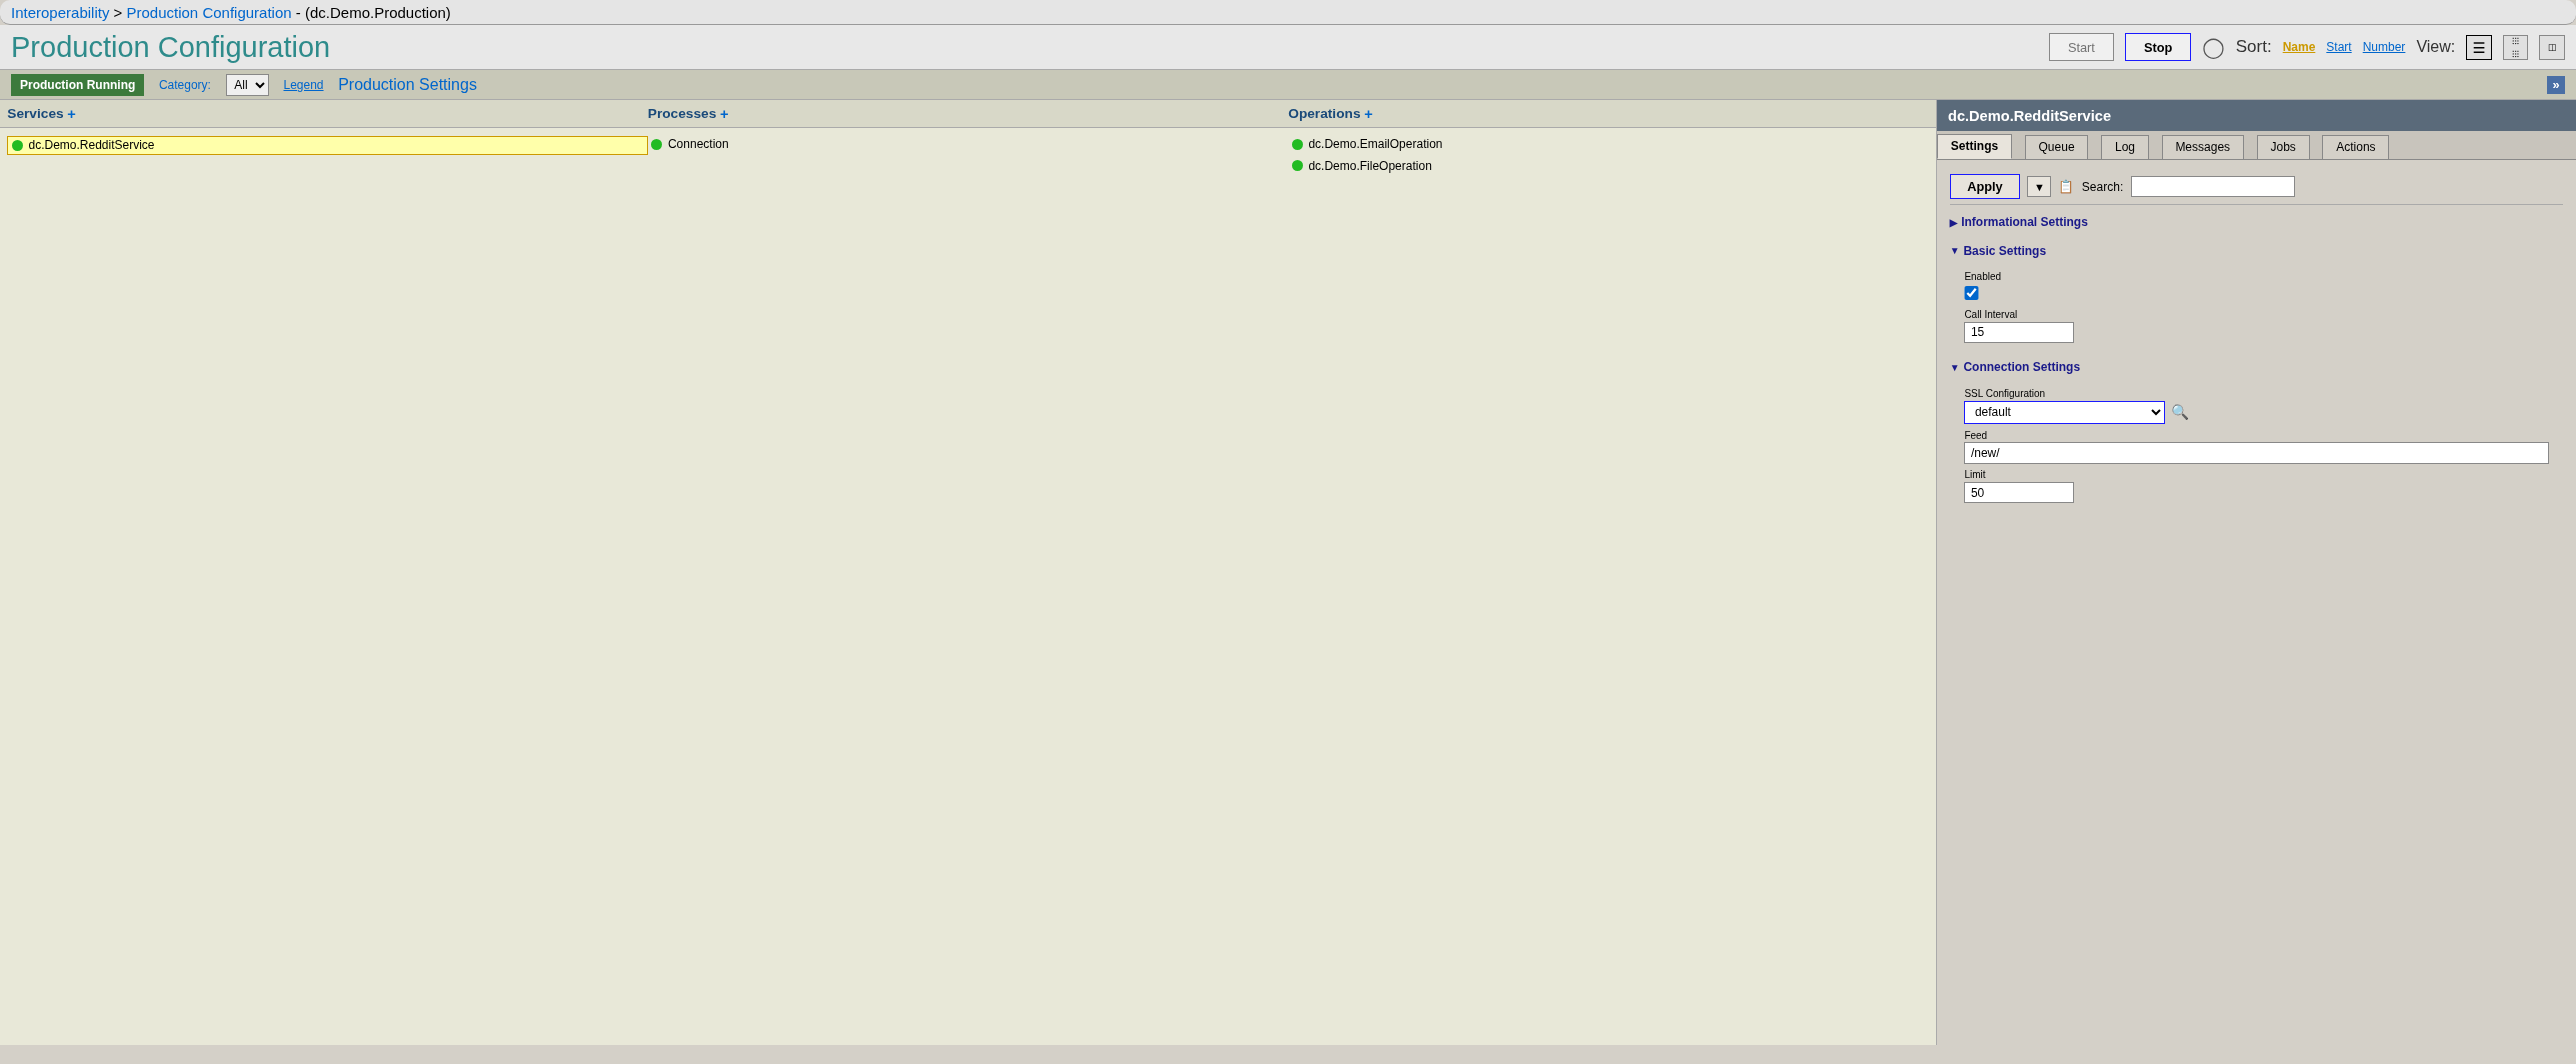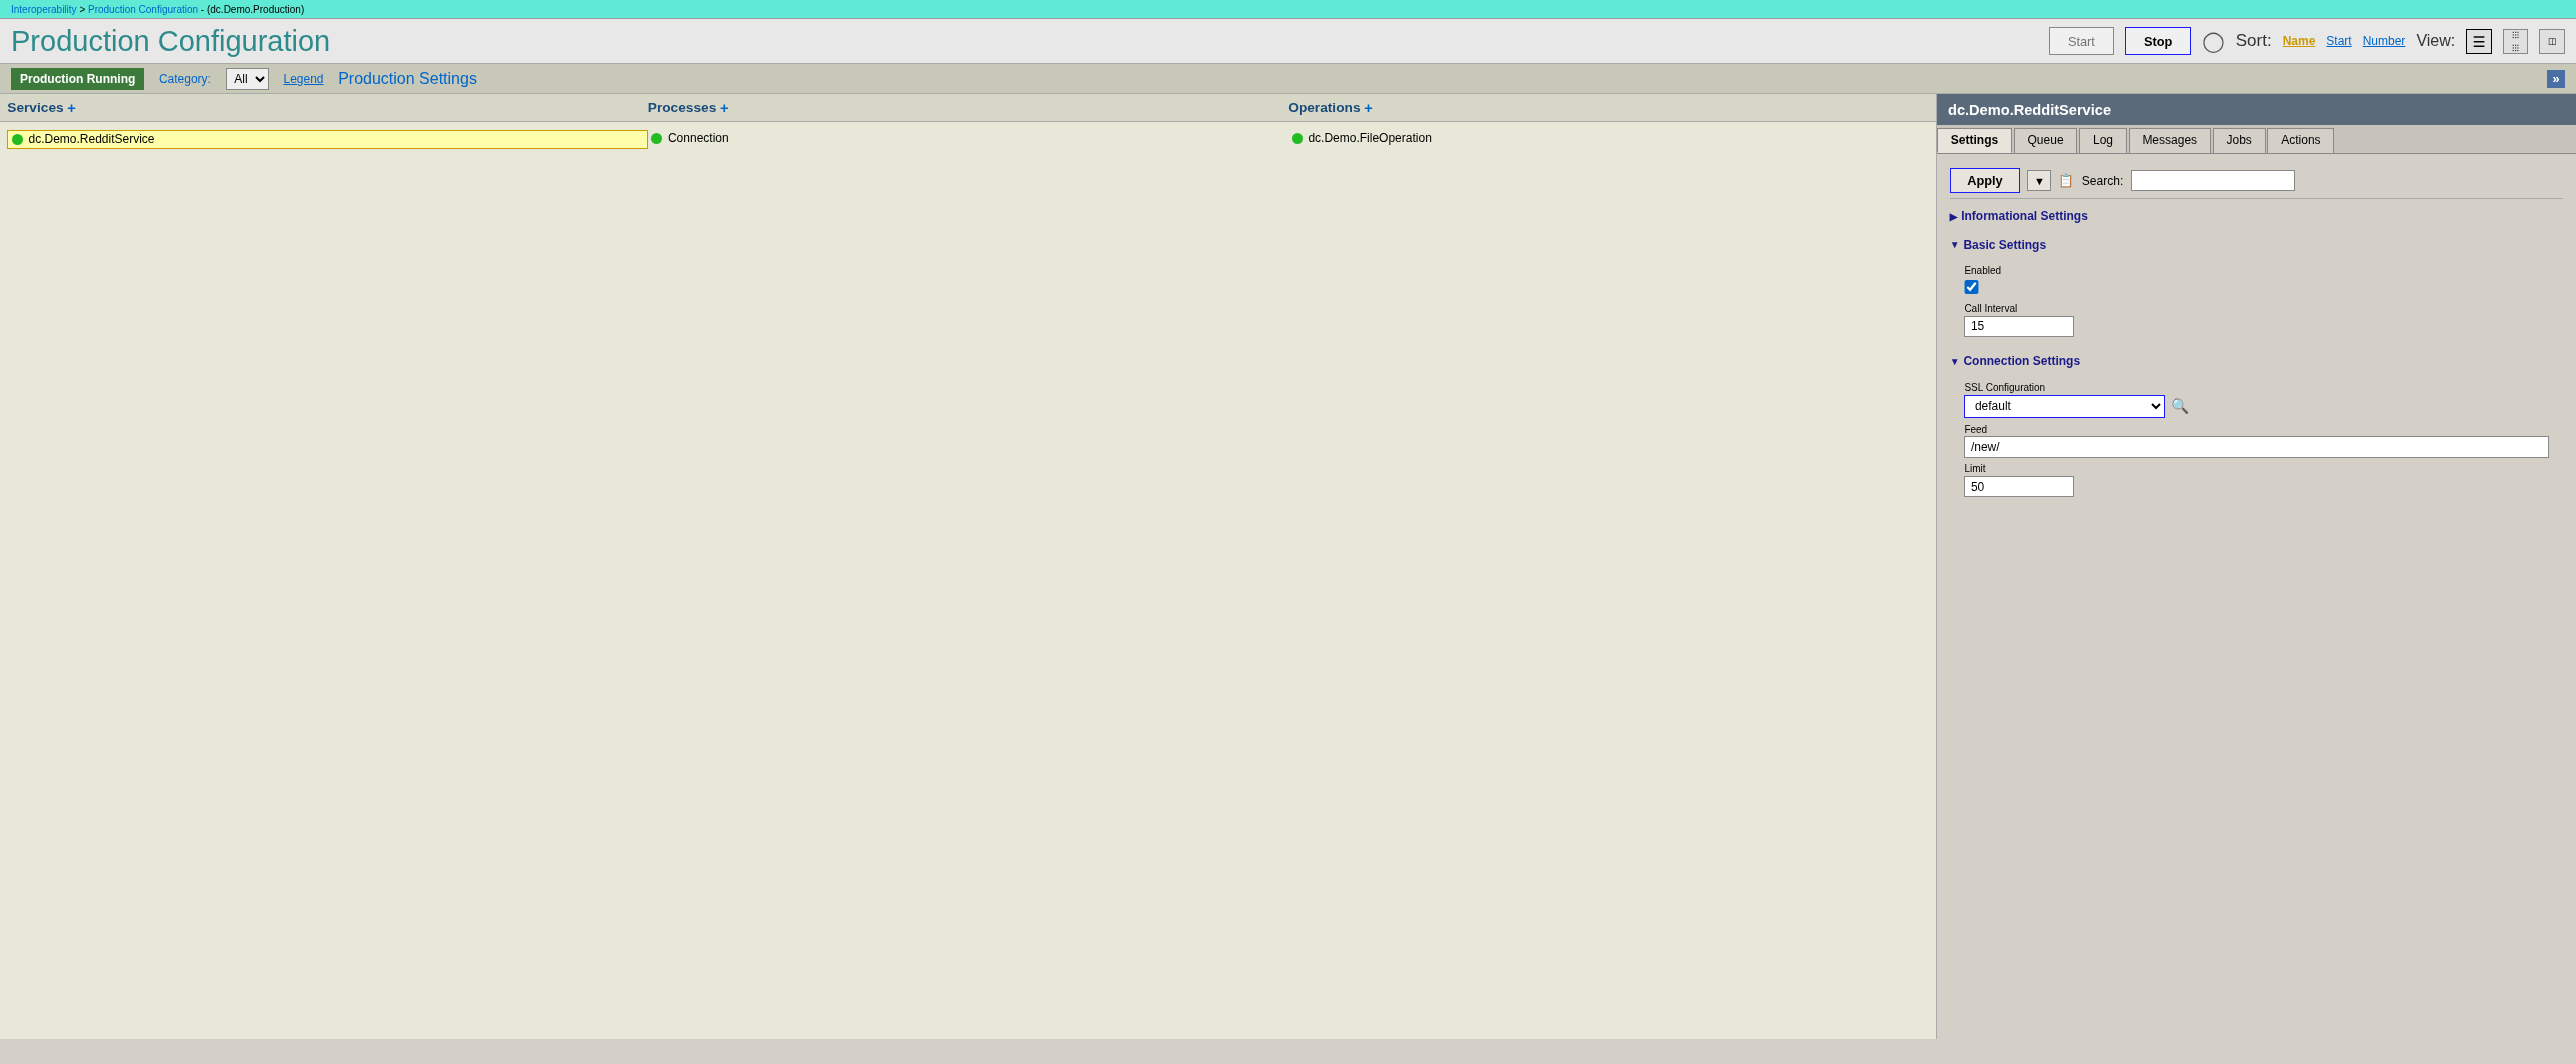--- a/index.html
+++ b/index.html
@@ -1,23 +1,24 @@
 <!DOCTYPE html>
 <html style="font-size:14.6px"><head>
   <meta charset="utf-8">
   <style>
     * { box-sizing: border-box; margin: 0; padding: 0; }
     body { font-family: Arial, sans-serif; font-size: 12px; background: #d4d0c8; color: #000; }
 
     
     .breadcrumb-bar {
-      background: #5eead4;
+      background: #e5e5e5;
       padding: 3.7px 11px;
-      font-size: 10px;
+      font-size: 15px;
       border-bottom: 0.9px solid #999;
+      border-radius: 10px;
     }
     .breadcrumb-bar a { color: #0066cc; text-decoration: none; }
     .breadcrumb-bar span { color: #000; }
 
     
     .header {
       background: #e8e8e8;
       padding: 5.5px 11px 5.5px 11px;
       display: flex;
       align-items: center;
@@ -201,21 +202,22 @@
       font-size: 14.6px;
       padding: 7.3px 11px;
       font-weight: bold;
     }
 
     
     .tabs-bar {
       display: flex;
       background: #c8c4bc;
       border-bottom: 1.8px solid #888;
-      gap: 0;
+      gap: 11px;
+      align-items: flex-end;
     }
     .tab {
       padding: 4.6px 12.8px;
       font-size: 12px;
       cursor: pointer;
       border: 0.9px solid #888;
       border-bottom: none;
       background: #d4d0c8;
       color: #000;
       margin-right: 1.8px;
@@ -404,20 +406,24 @@
       <div class="column-items">
         <div class="item-row">
           <span class="status-dot green"></span>
           <span class="item-name">Connection</span>
         </div>
       </div>
 
       <div class="column-items">
         <div class="item-row">
           <span class="status-dot green"></span>
+          <span class="item-name">dc.Demo.EmailOperation</span>
+        </div>
+        <div class="item-row">
+          <span class="status-dot green"></span>
           <span class="item-name">dc.Demo.FileOperation</span>
         </div>
       </div>
     </div>
   </div>
 
   <div class="right-panel">
     <div class="right-panel-title">dc.Demo.RedditService</div>
 
     <div class="tabs-bar">

